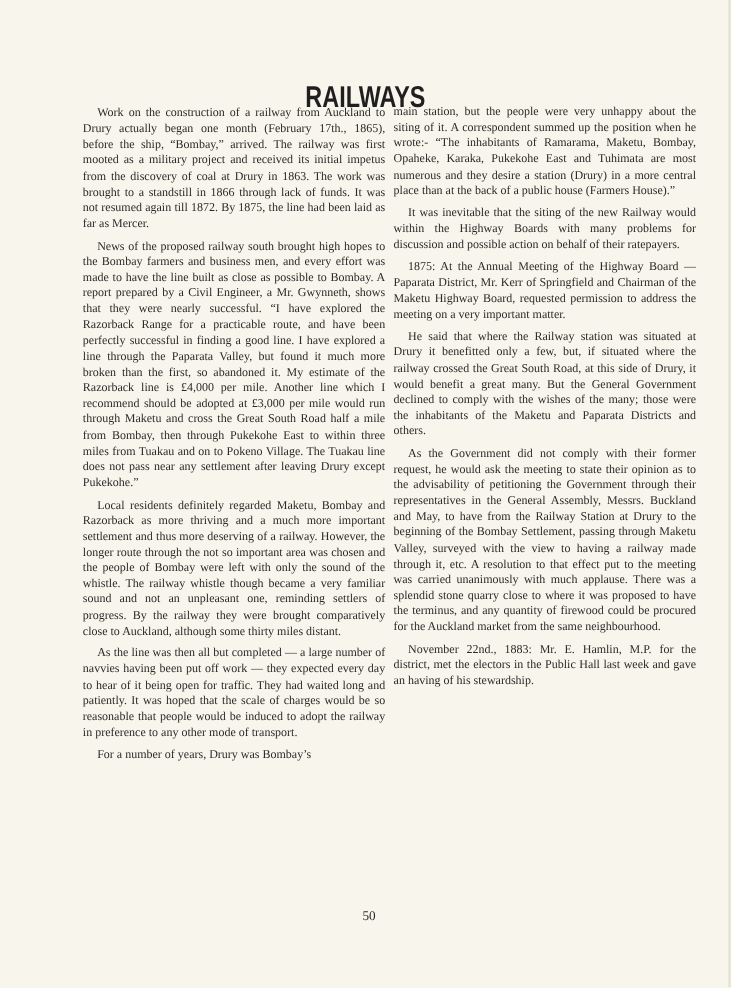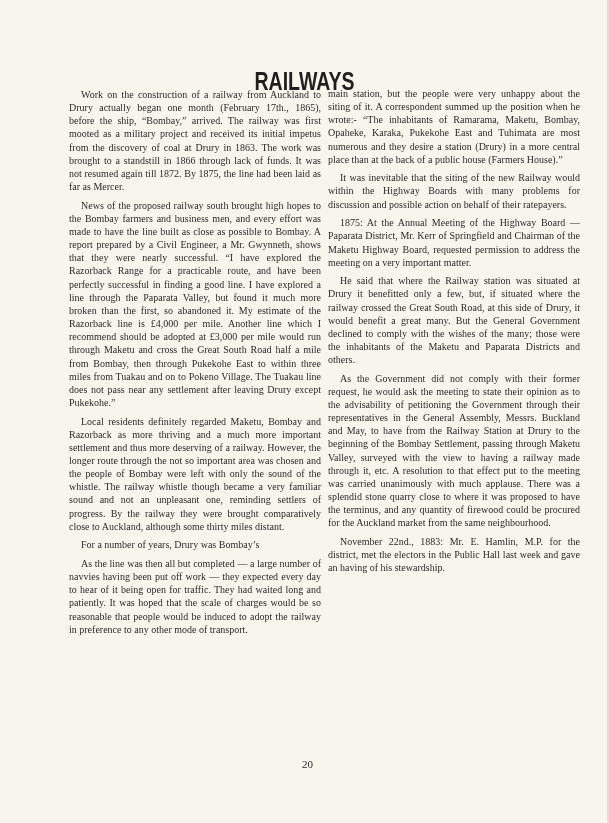--- a/index.html
+++ b/index.html
@@ -42,26 +42,26 @@
 <body>
 
 <div class="page-edge"></div>
 
 <h1 class="title">RAILWAYS</h1>
 
 <div class="col col-left">
   <p class="cont" style="text-indent:12px">Work on the construction of a railway from Auckland to Drury actually began one month (February 17th., 1865), before the ship, “Bombay,” arrived.  The railway was first mooted as a military project and received its initial impetus from the discovery of coal at Drury in 1863. The work was brought to a standstill in 1866 through lack of funds. It was not resumed again till 1872. By 1875, the line had been laid as far as Mercer.</p>
   <p>News of the proposed railway south brought high hopes to the Bombay farmers and business men, and every effort was made to have the line built as close as possible to Bombay. A report prepared by a Civil Engineer, a Mr. Gwynneth, shows that they were nearly successful. “I have explored the Razorback Range for a practicable route, and have been perfectly successful in finding a good line. I have explored a line through the Paparata Valley, but found it much more broken than the first, so abandoned it. My estimate of the Razorback line is £4,000 per mile. Another line which I recommend should be adopted at £3,000 per mile would run through Maketu and cross the Great South Road half a mile from Bombay, then through Pukekohe East to within three miles from Tuakau and on to Pokeno Village. The Tuakau line does not pass near any settlement after leaving Drury except Pukekohe.”</p>
   <p>Local residents definitely regarded Maketu, Bombay and Razorback as more thriving and a much more important settlement and thus more deserving of a railway. However, the longer route through the not so important area was chosen and the people of Bombay were left with only the sound of the whistle. The railway whistle though became a very familiar sound and not an unpleasant one, reminding settlers of progress. By the railway they were brought comparatively close to Auckland, although some thirty miles distant.</p>
+  <p>As the line was then all but completed — a large number of navvies having been put off work — they expected every day to hear of it being open for traffic. They had waited long and patiently. It was hoped that the scale of charges would be so reasonable that people would be induced to adopt the railway in preference to any other mode of transport.</p>
   <p>For a number of years, Drury was Bombay’s</p>
-  <p>As the line was then all but completed — a large number of navvies having been put off work — they expected every day to hear of it being open for traffic. They had waited long and patiently. It was hoped that the scale of charges would be so reasonable that people would be induced to adopt the railway in preference to any other mode of transport.</p>
 </div>
 
 <div class="col col-right">
   <p class="cont">main station, but the people were very unhappy about the siting of it. A correspondent summed up the position when he wrote:- “The inhabitants of Ramarama, Maketu, Bombay, Opaheke, Karaka, Pukekohe East and Tuhimata are most numerous and they desire a station (Drury) in a more central place than at the back of a public house (Farmers House).”</p>
   <p>It was inevitable that the siting of the new Railway would within the Highway Boards with many problems for discussion and possible action on behalf of their ratepayers.</p>
   <p><b>1875:</b><span> At the Annual Meeting of the Highway Board — Paparata District, Mr. Kerr of Springfield and Chairman of the Maketu Highway Board, requested permission to address the meeting on a very important matter.</span></p>
   <p>He said that where the Railway station was situated at Drury it benefitted only a few, but, if situated where the railway crossed the Great South Road, at this side of Drury, it would benefit a great many. But the General Government declined to comply with the wishes of the many; those were the inhabitants of the Maketu and Paparata Districts and others.</p>
   <p>As the Government did not comply with their former request, he would ask the meeting to state their opinion as to the advisability of petitioning the Government through their representatives in the General Assembly, Messrs. Buckland and May, to have from the Railway Station at Drury to the beginning of the Bombay Settlement, passing through Maketu Valley, surveyed with the view to having a railway made through it, etc. A resolution to that effect put to the meeting was carried unanimously with much applause. There was a splendid stone quarry close to where it was proposed to have the terminus, and any quantity of firewood could be procured for the Auckland market from the same neighbourhood.</p>
   <p><b>November 22nd., 1883:</b><span> Mr. E. Hamlin, M.P. for the district, met the electors in the Public Hall last week and gave an having of his stewardship.</span></p>
 </div>
 
-<div class="page-number">20</div>
+<div class="page-number">50</div>
 
 </body></html>

